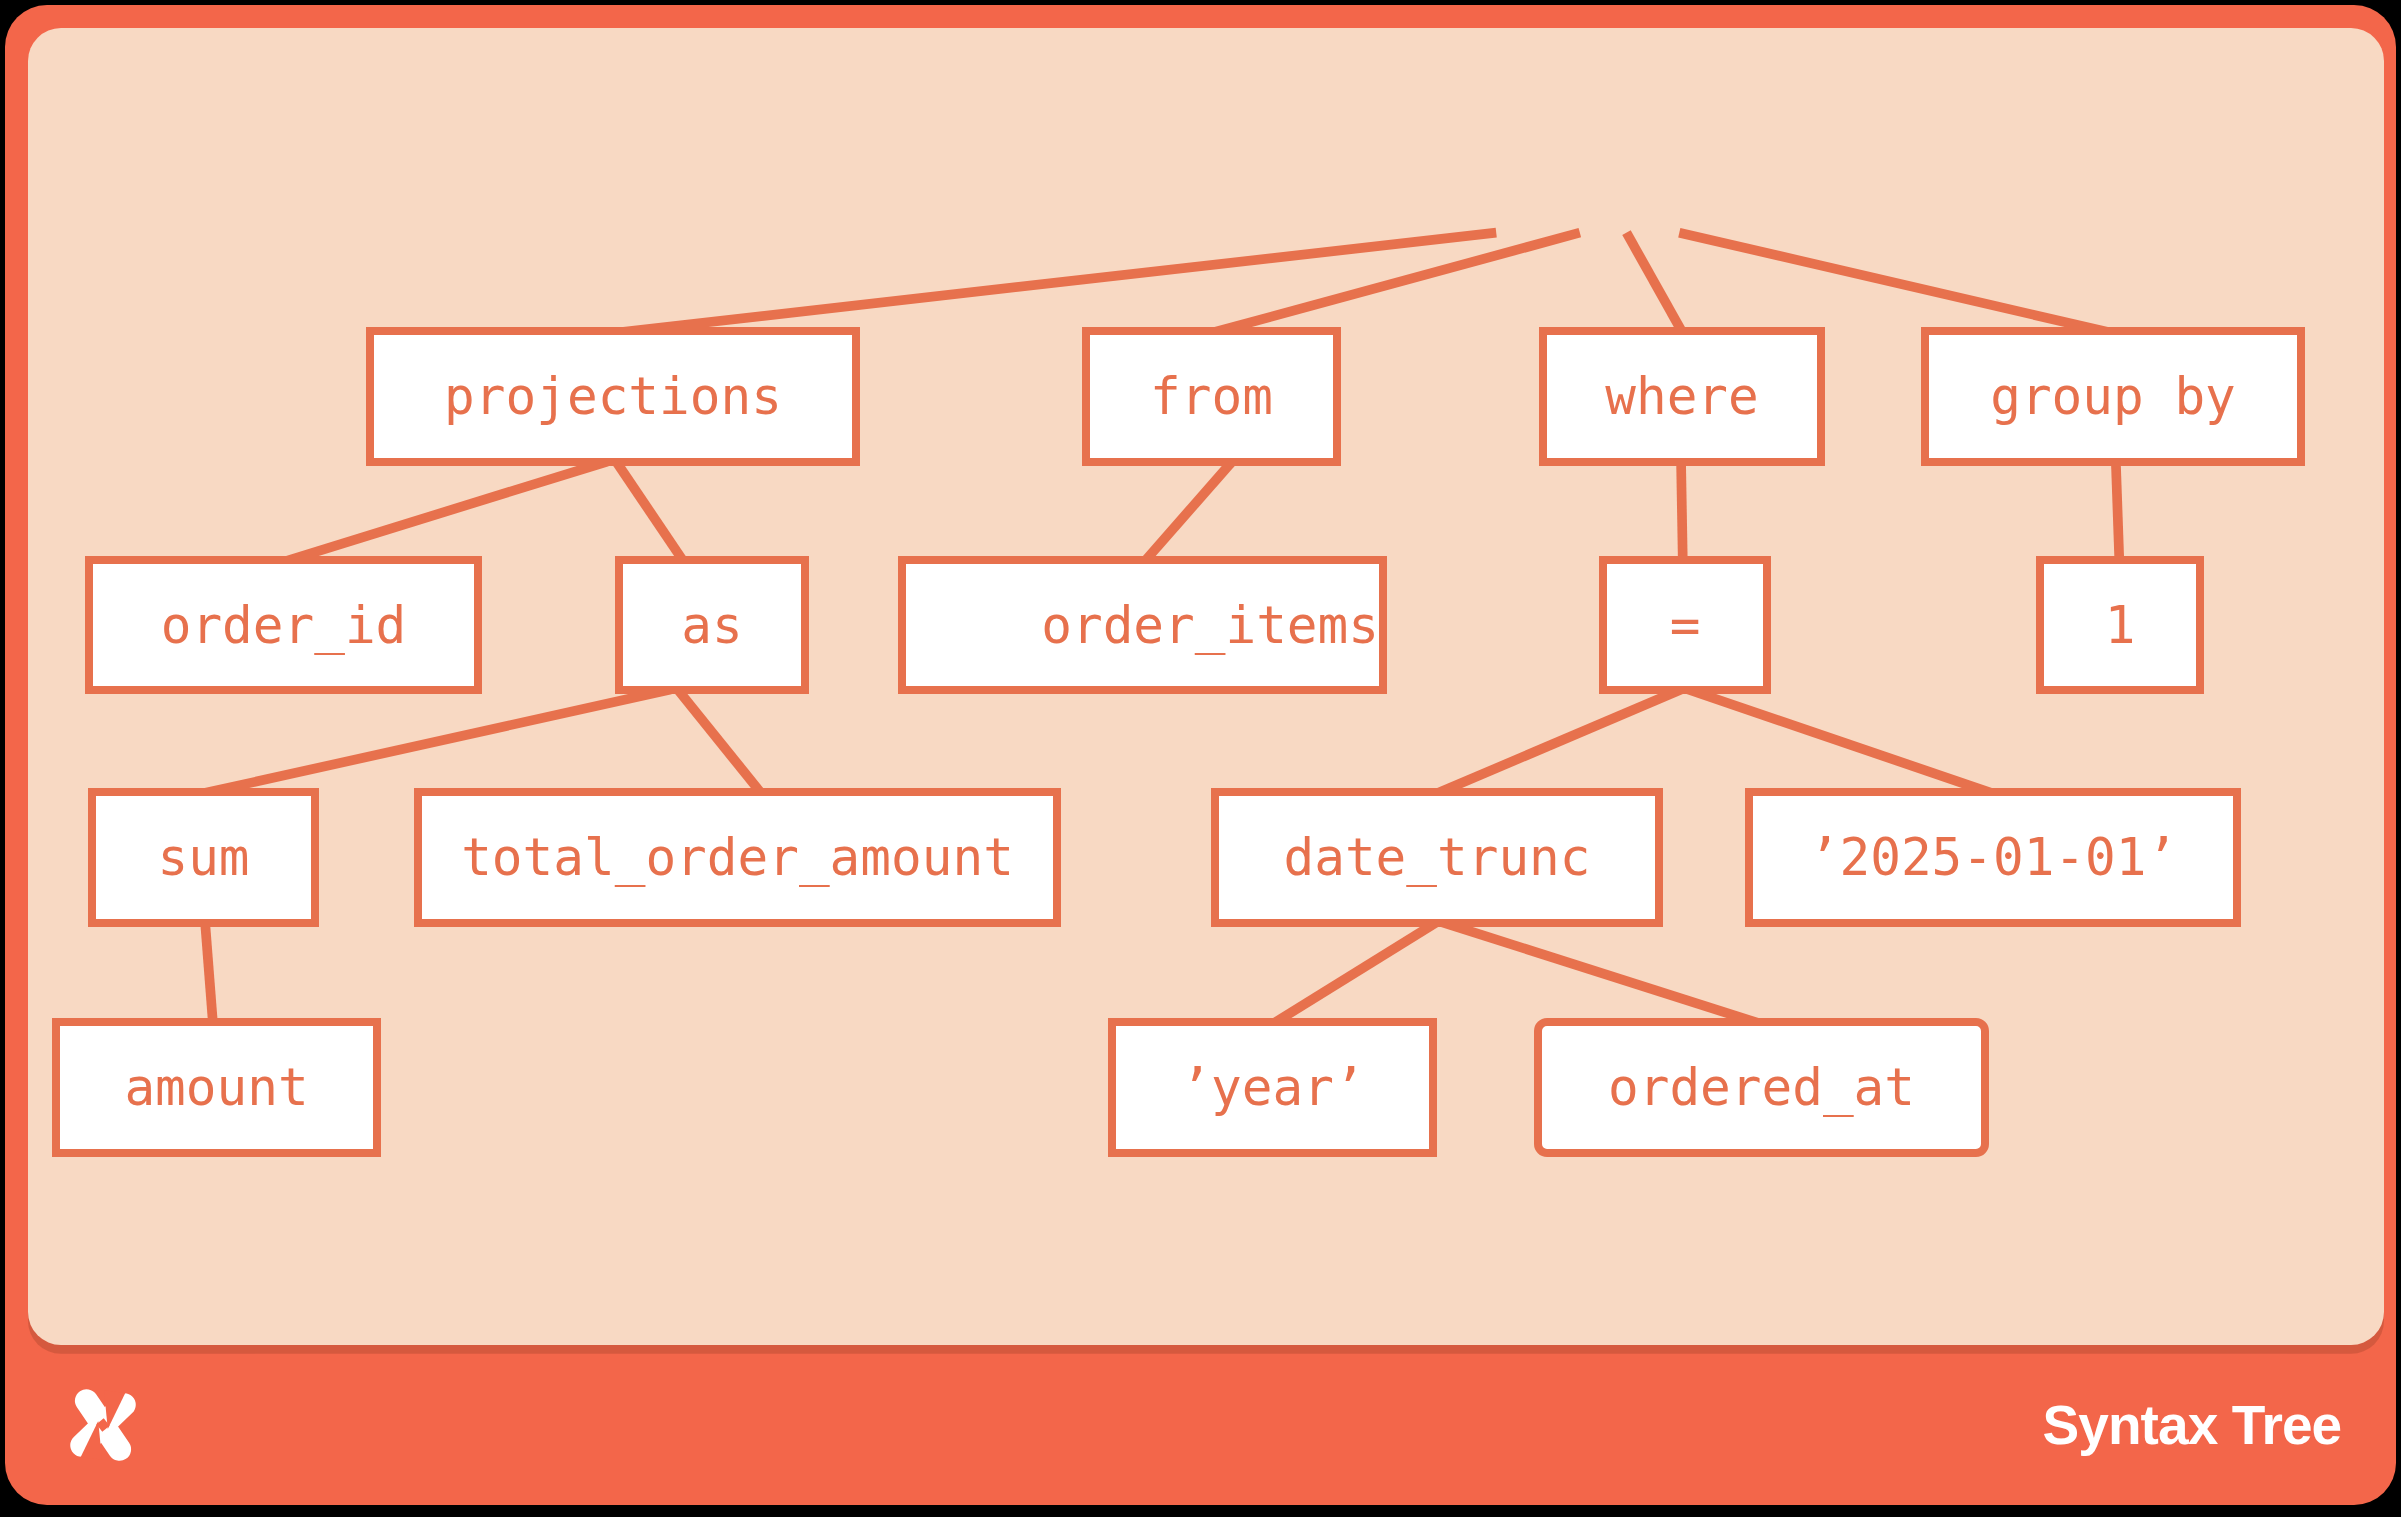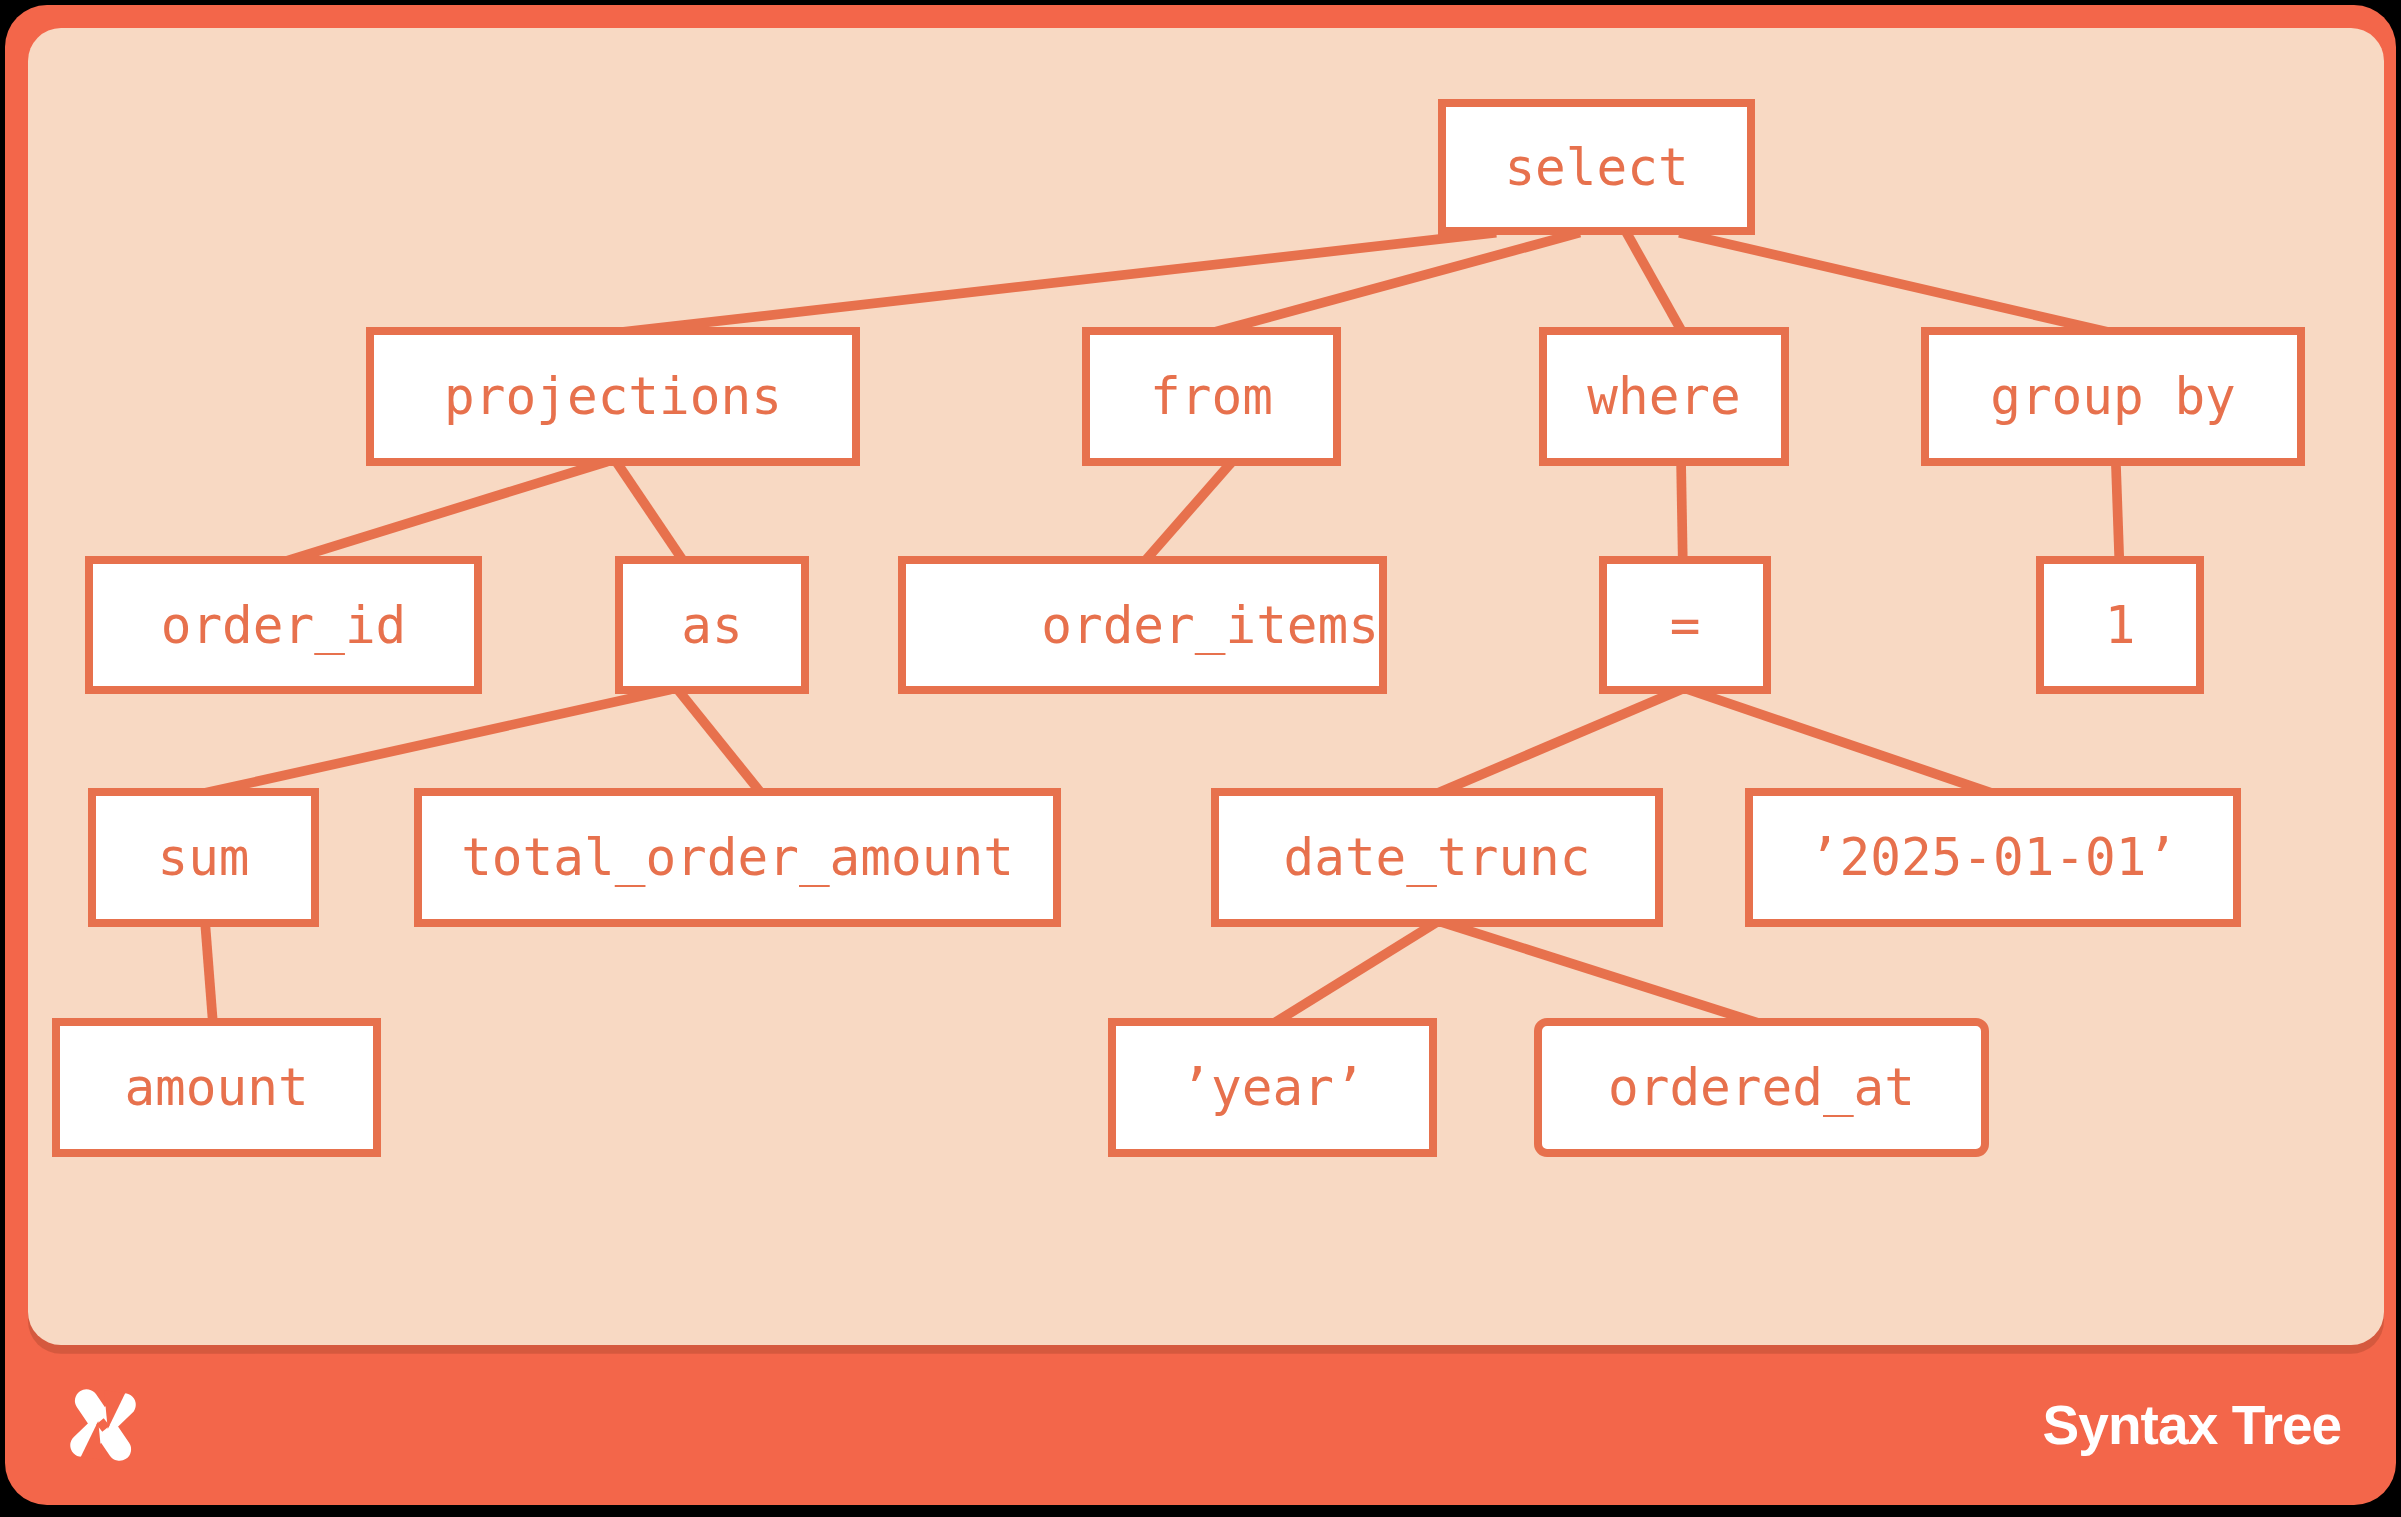--- a/index.html
+++ b/index.html
@@ -74,21 +74,21 @@
     color: #ffffff;
     font-family: "Liberation Sans", sans-serif;
     font-weight: bold;
     font-size: 55px;
     letter-spacing: -0.9px;
   }
   
   .n-select             { left: 1438px; top: 99px;  width: 317px; height: 136px; }
   .n-projections        { left: 366px;  top: 327px;  width: 494px; height: 139px; }
   .n-from               { left: 1082px; top: 327px;  width: 259px; height: 139px; justify-content: center; }
-  .n-where              { left: 1539px; top: 327px;  width: 250px; height: 139px; }
+  .n-where              { left: 1539px; top: 327px;  width: 286px; height: 139px; }
   .n-group_by           { left: 1921px; top: 327px;  width: 384px; height: 139px; }
   .n-order_id           { left: 85px;   top: 556px;  width: 397px; height: 138px; }
   .n-as                 { left: 587px;  top: 556px;  width: 194px; height: 138px; margin-left: 28px; }
   .n-order_items        { left: 898px; top: 556px;  width: 489px; height: 138px; justify-content: flex-end; }
   .n-eq                 { left: 1599px; top: 556px;  width: 172px; height: 138px; }
   .n-one                { left: 2036px; top: 556px;  width: 168px; height: 138px; }
   .n-sum                { left: 88px;  top: 788px;  width: 231px; height: 139px; }
   .n-total_order_amount { left: 406px;  top: 788px;  width: 647px; height: 139px; margin-left: 8px; }
   .n-date_trunc         { left: 1211px; top: 788px;  width: 452px; height: 139px; }
   .n-date_literal       { left: 1745px; top: 788px;  width: 496px; height: 139px; }
@@ -118,23 +118,20 @@
       <line x1="762" y1="783" x2="231" y2="901"></line>
       <line x1="770" y1="783" x2="865" y2="901"></line>
       <line x1="233" y1="1047" x2="242" y2="1163"></line>
       <line x1="1910" y1="783" x2="1633" y2="901"></line>
       <line x1="1918" y1="783" x2="2264" y2="901"></line>
       <line x1="1633" y1="1047" x2="1446" y2="1163"></line>
       <line x1="1637" y1="1047" x2="2001" y2="1163"></line>
     </g>
   </svg>
 
-  <div class="node n-select">
-    <span class="node-label">select</span>
-  </div>
   <div class="node n-projections">
     <span class="node-label">projections</span>
   </div>
   <div class="node n-from">
     <span class="node-label">from</span>
   </div>
   <div class="node n-where">
     <span class="node-label">where</span>
   </div>
   <div class="node n-group_by">

